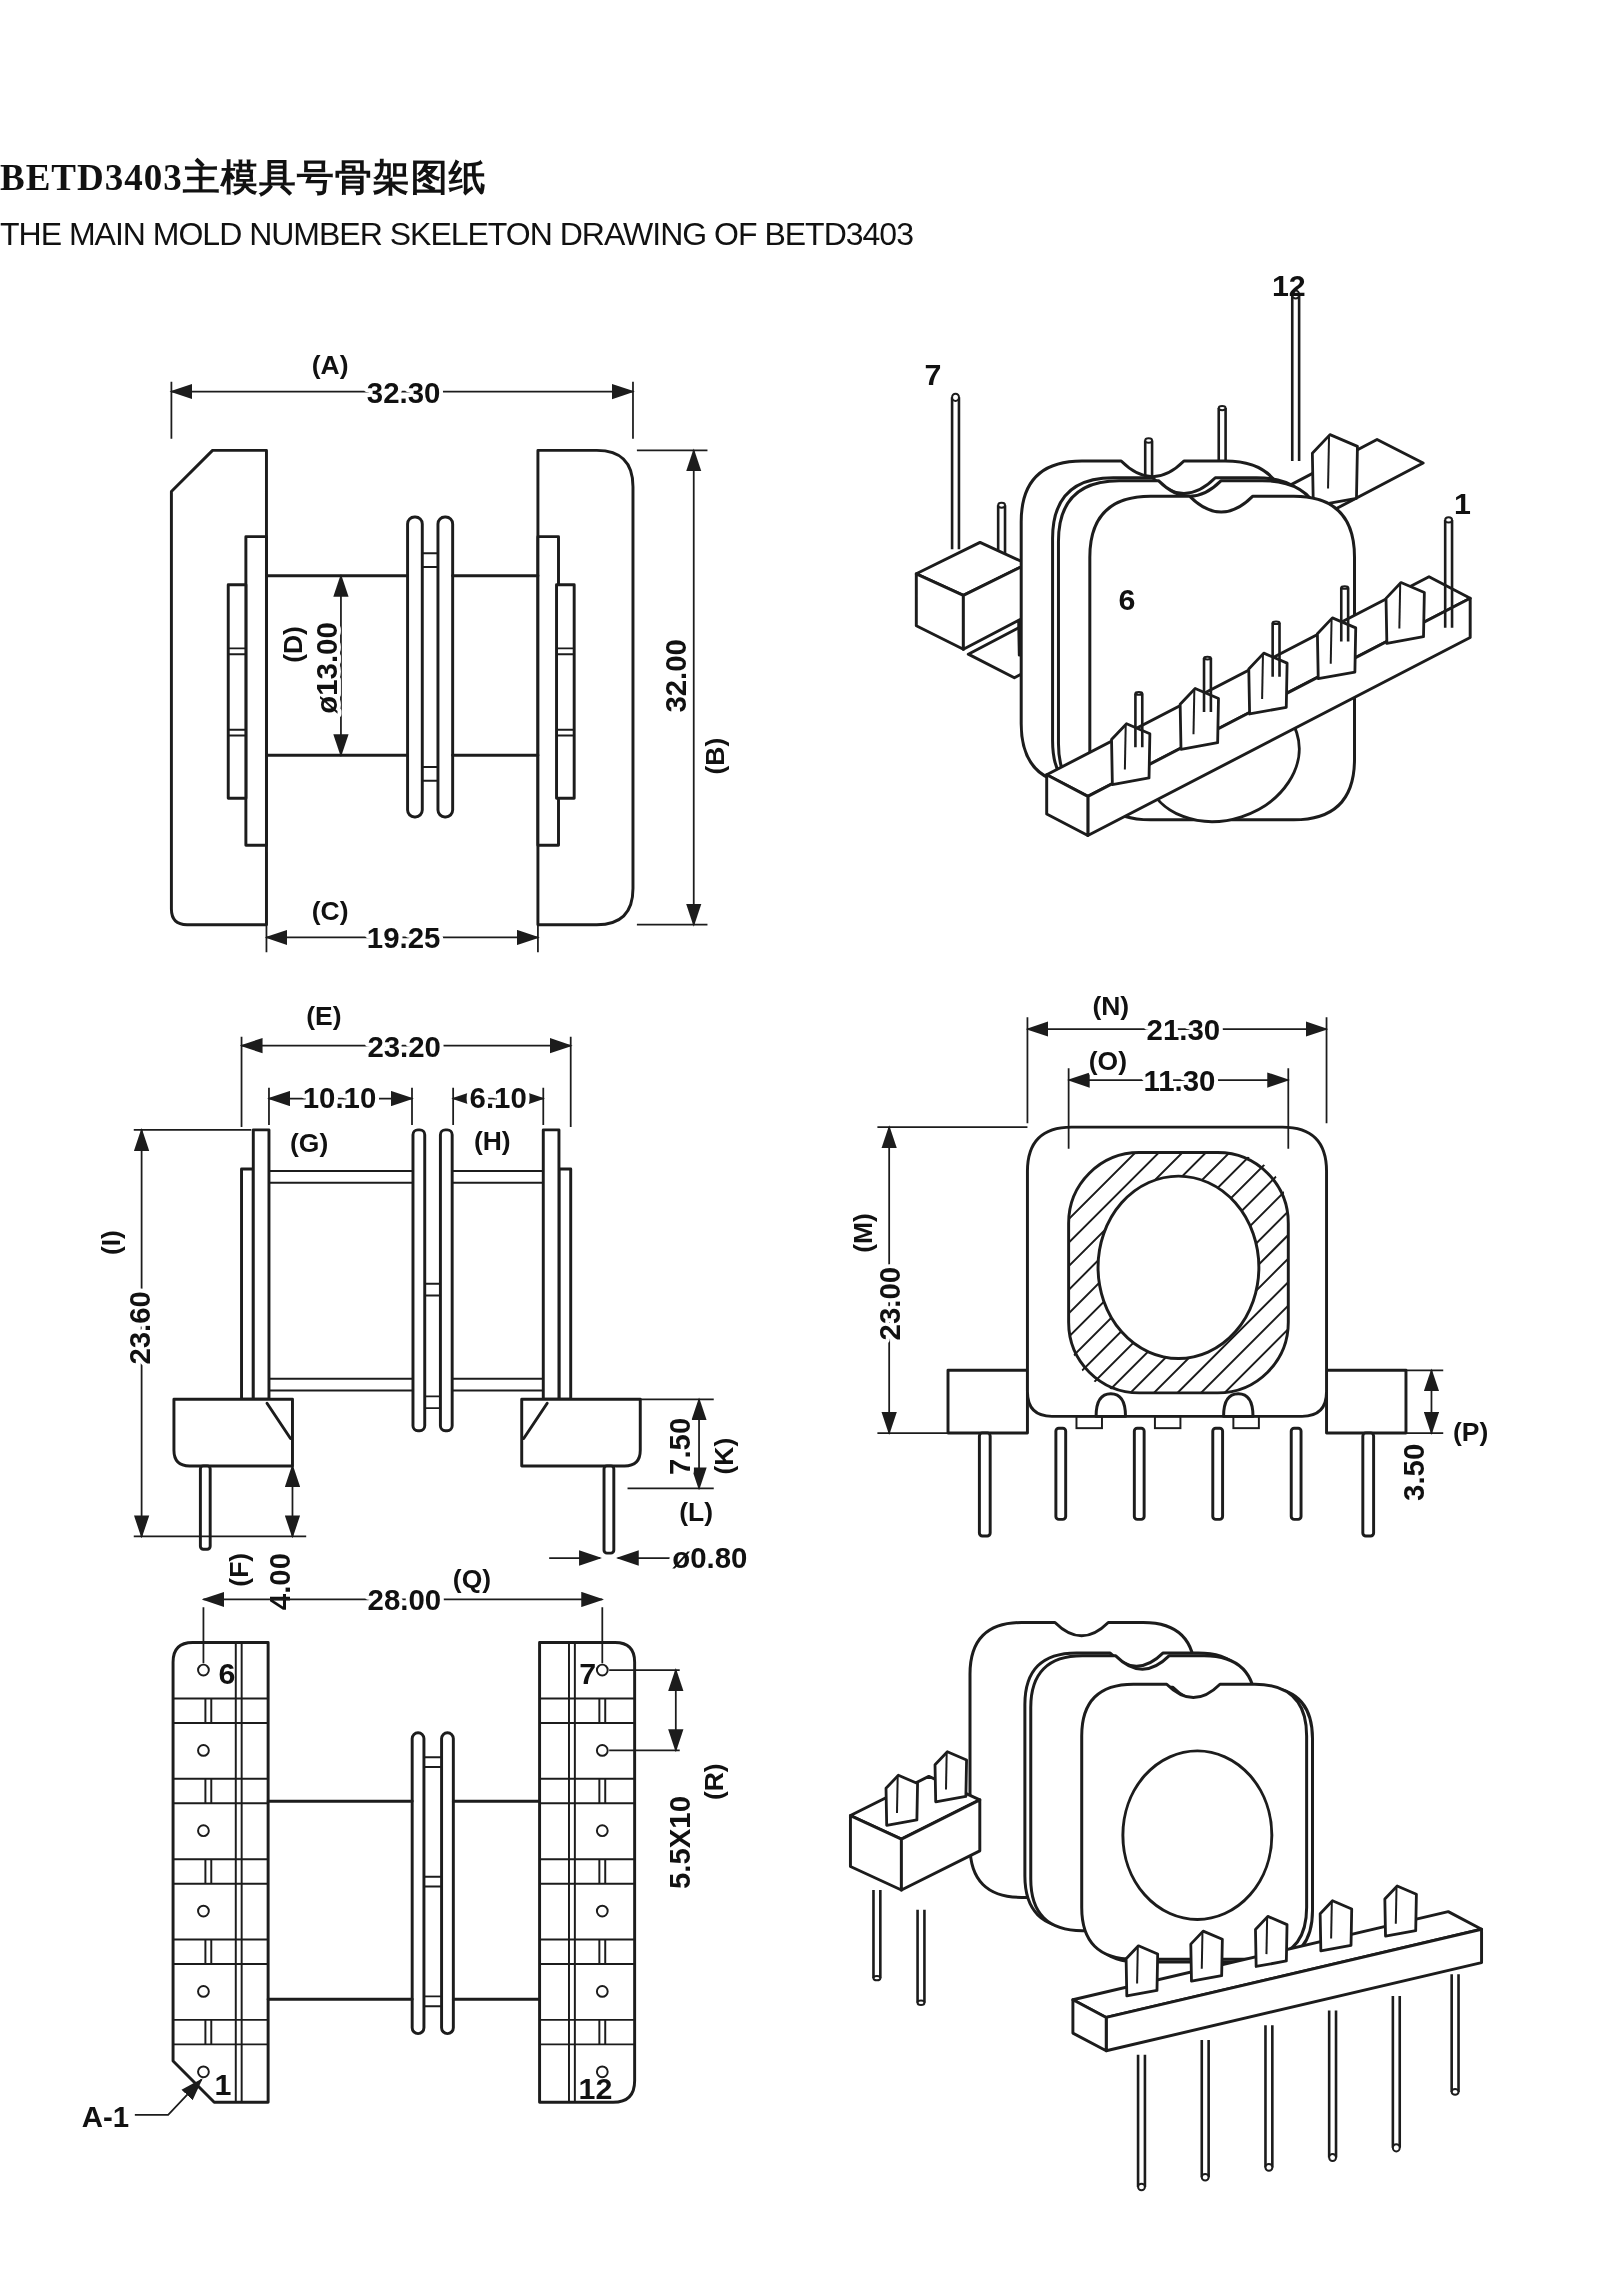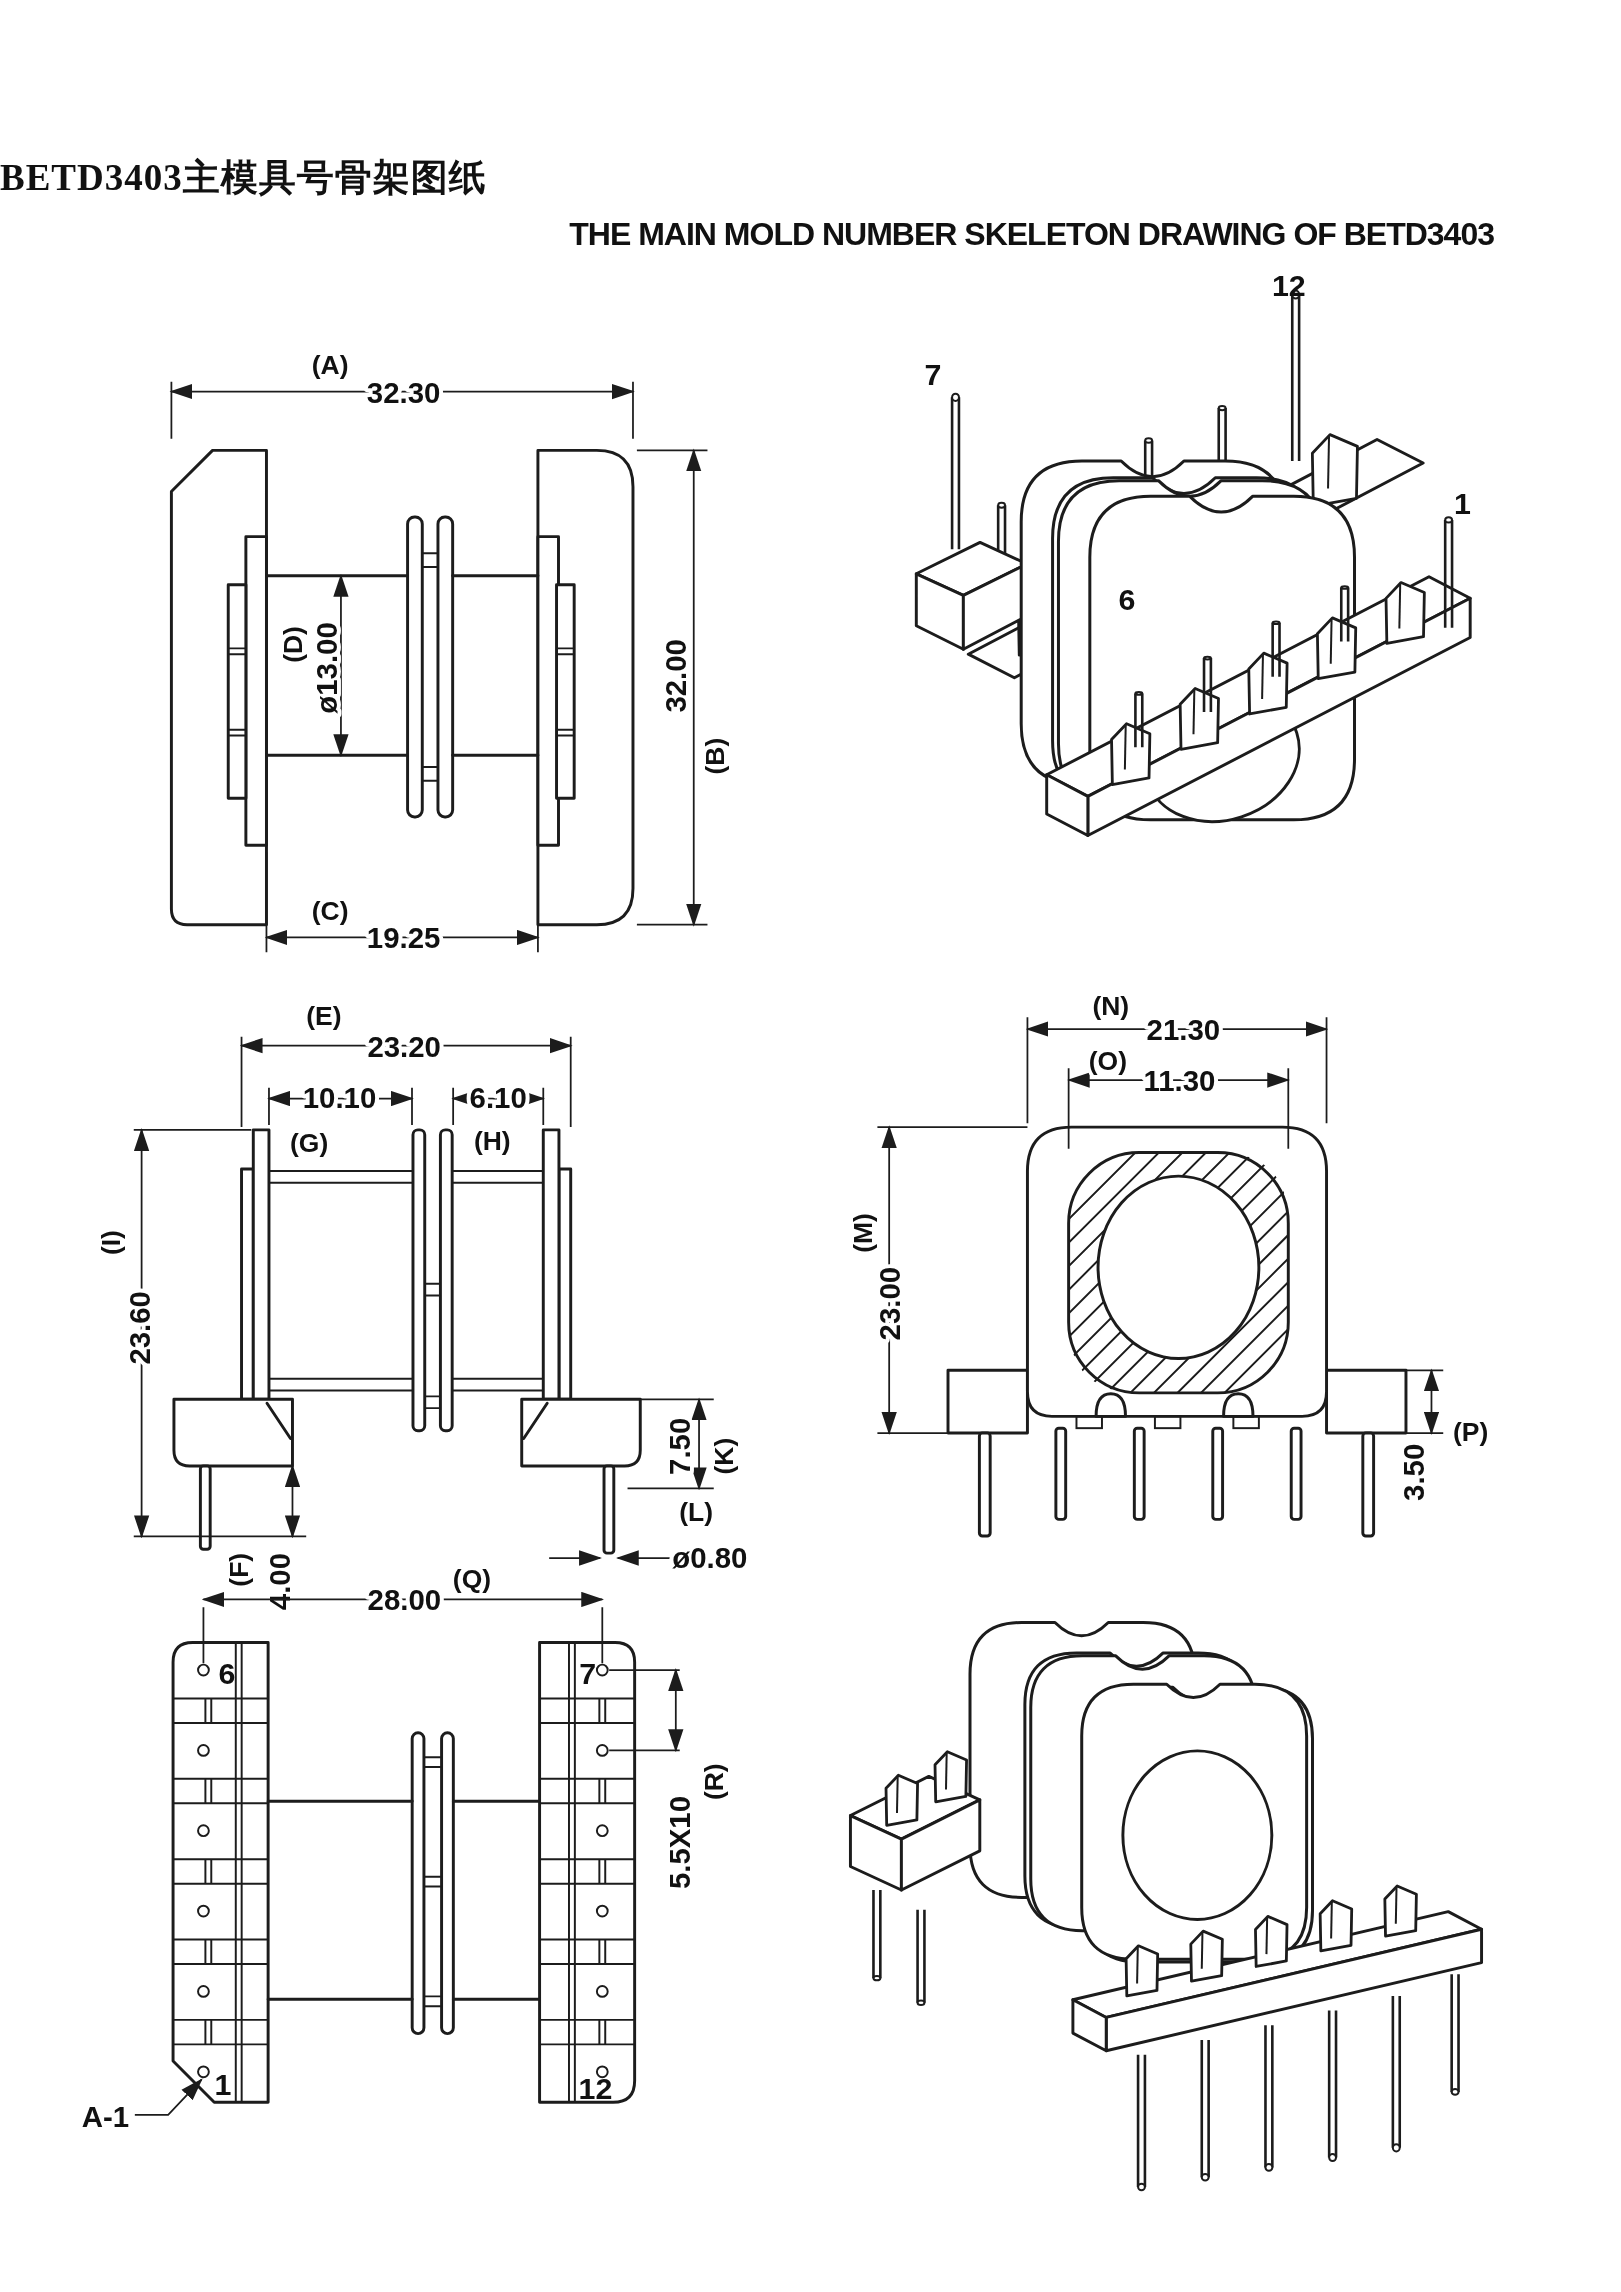--- a/index.html
+++ b/index.html
@@ -1,22 +1,22 @@
 <!DOCTYPE html>
 <html><head>
 <meta charset="utf-8">
 <style>
   html,body{margin:0;padding:0;background:#e8e8e8}
   .page{position:relative;width:1621px;height:2293px;background:#ffffff;overflow:hidden;
         font-family:"Liberation Sans",sans-serif}
   .title-cn{position:absolute;top:153px;left:0;width:1494px;text-align:left;
             font-family:"Liberation Serif","DejaVu Serif",serif;font-size:37px;font-weight:700;
             color:#111;letter-spacing:1px;white-space:nowrap}
-  .title-en{position:absolute;top:216px;left:0;width:1494px;text-align:right;
-            font-size:32px;font-weight:700;color:#111;letter-spacing:-1px;white-space:nowrap}
+  .title-en{position:absolute;top:216px;left:0;width:1494px;text-align:left;
+            font-size:32px;font-weight:400;color:#111;letter-spacing:-1px;white-space:nowrap}
   svg.view{position:absolute;overflow:visible}
   .ol{fill:#fff;stroke:#1c1c1c;stroke-width:3;stroke-linejoin:round}
   .on{fill:none;stroke:#1c1c1c;stroke-width:3;stroke-linejoin:round;stroke-linecap:round}
   .thin{fill:none;stroke:#1c1c1c;stroke-width:2}
   .dl{fill:none;stroke:#1c1c1c;stroke-width:1.8}
   .hatch{fill:none;stroke:#1c1c1c;stroke-width:2}
   text.dim{font:700 30px "Liberation Sans",sans-serif;fill:#111;text-anchor:middle;
            paint-order:stroke;stroke:#fff;stroke-width:8px;stroke-linejoin:round}
   text.lbl{font:700 27px "Liberation Sans",sans-serif;fill:#111;text-anchor:middle;
            paint-order:stroke;stroke:#fff;stroke-width:7px;stroke-linejoin:round}

